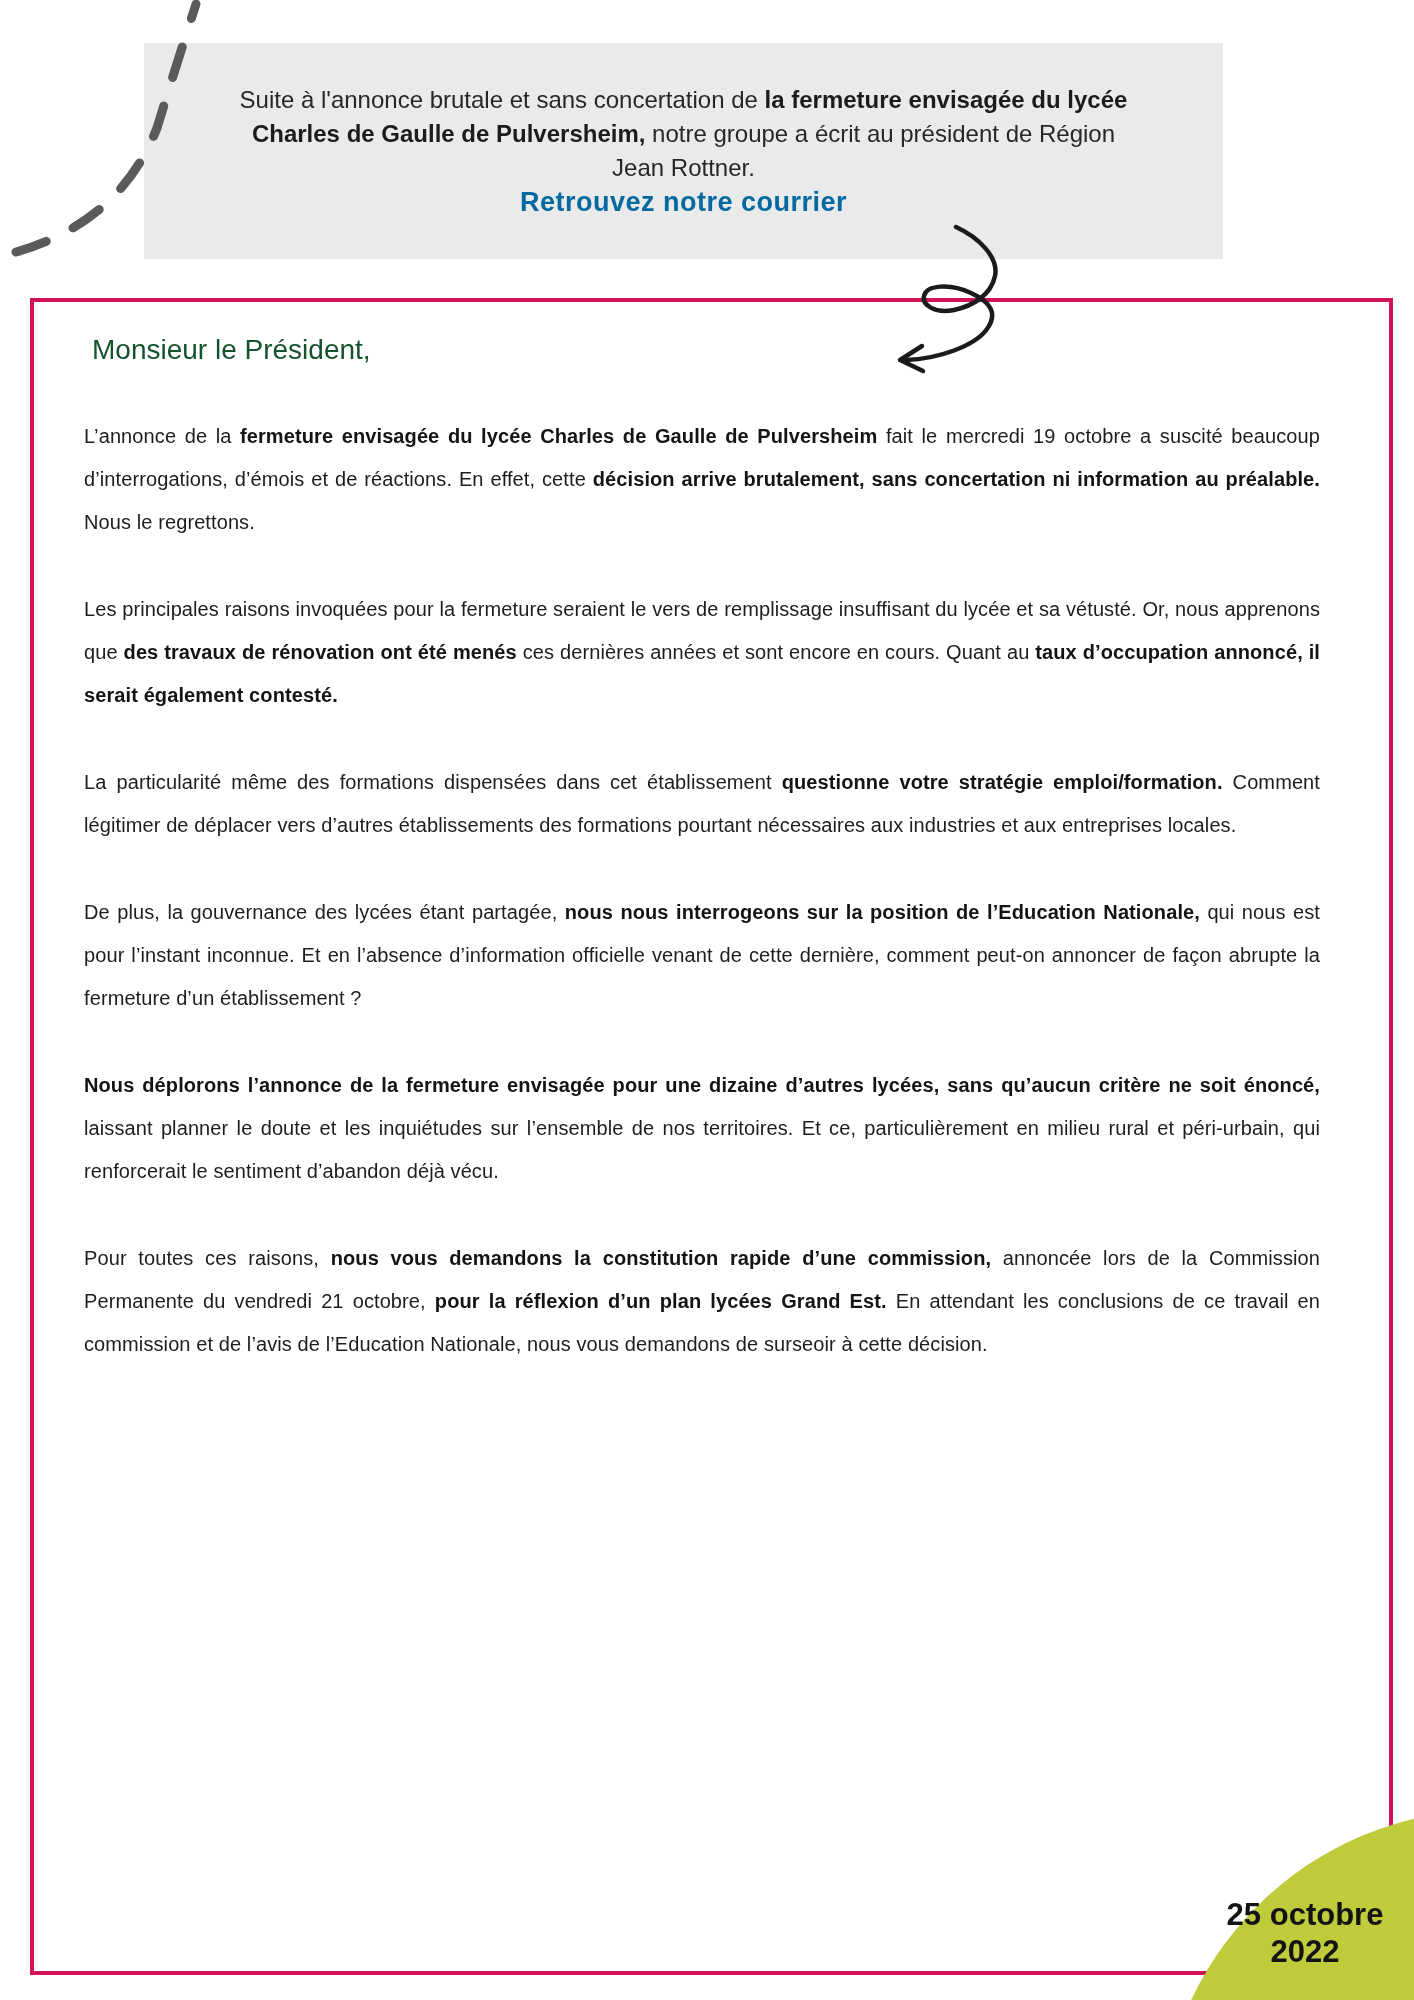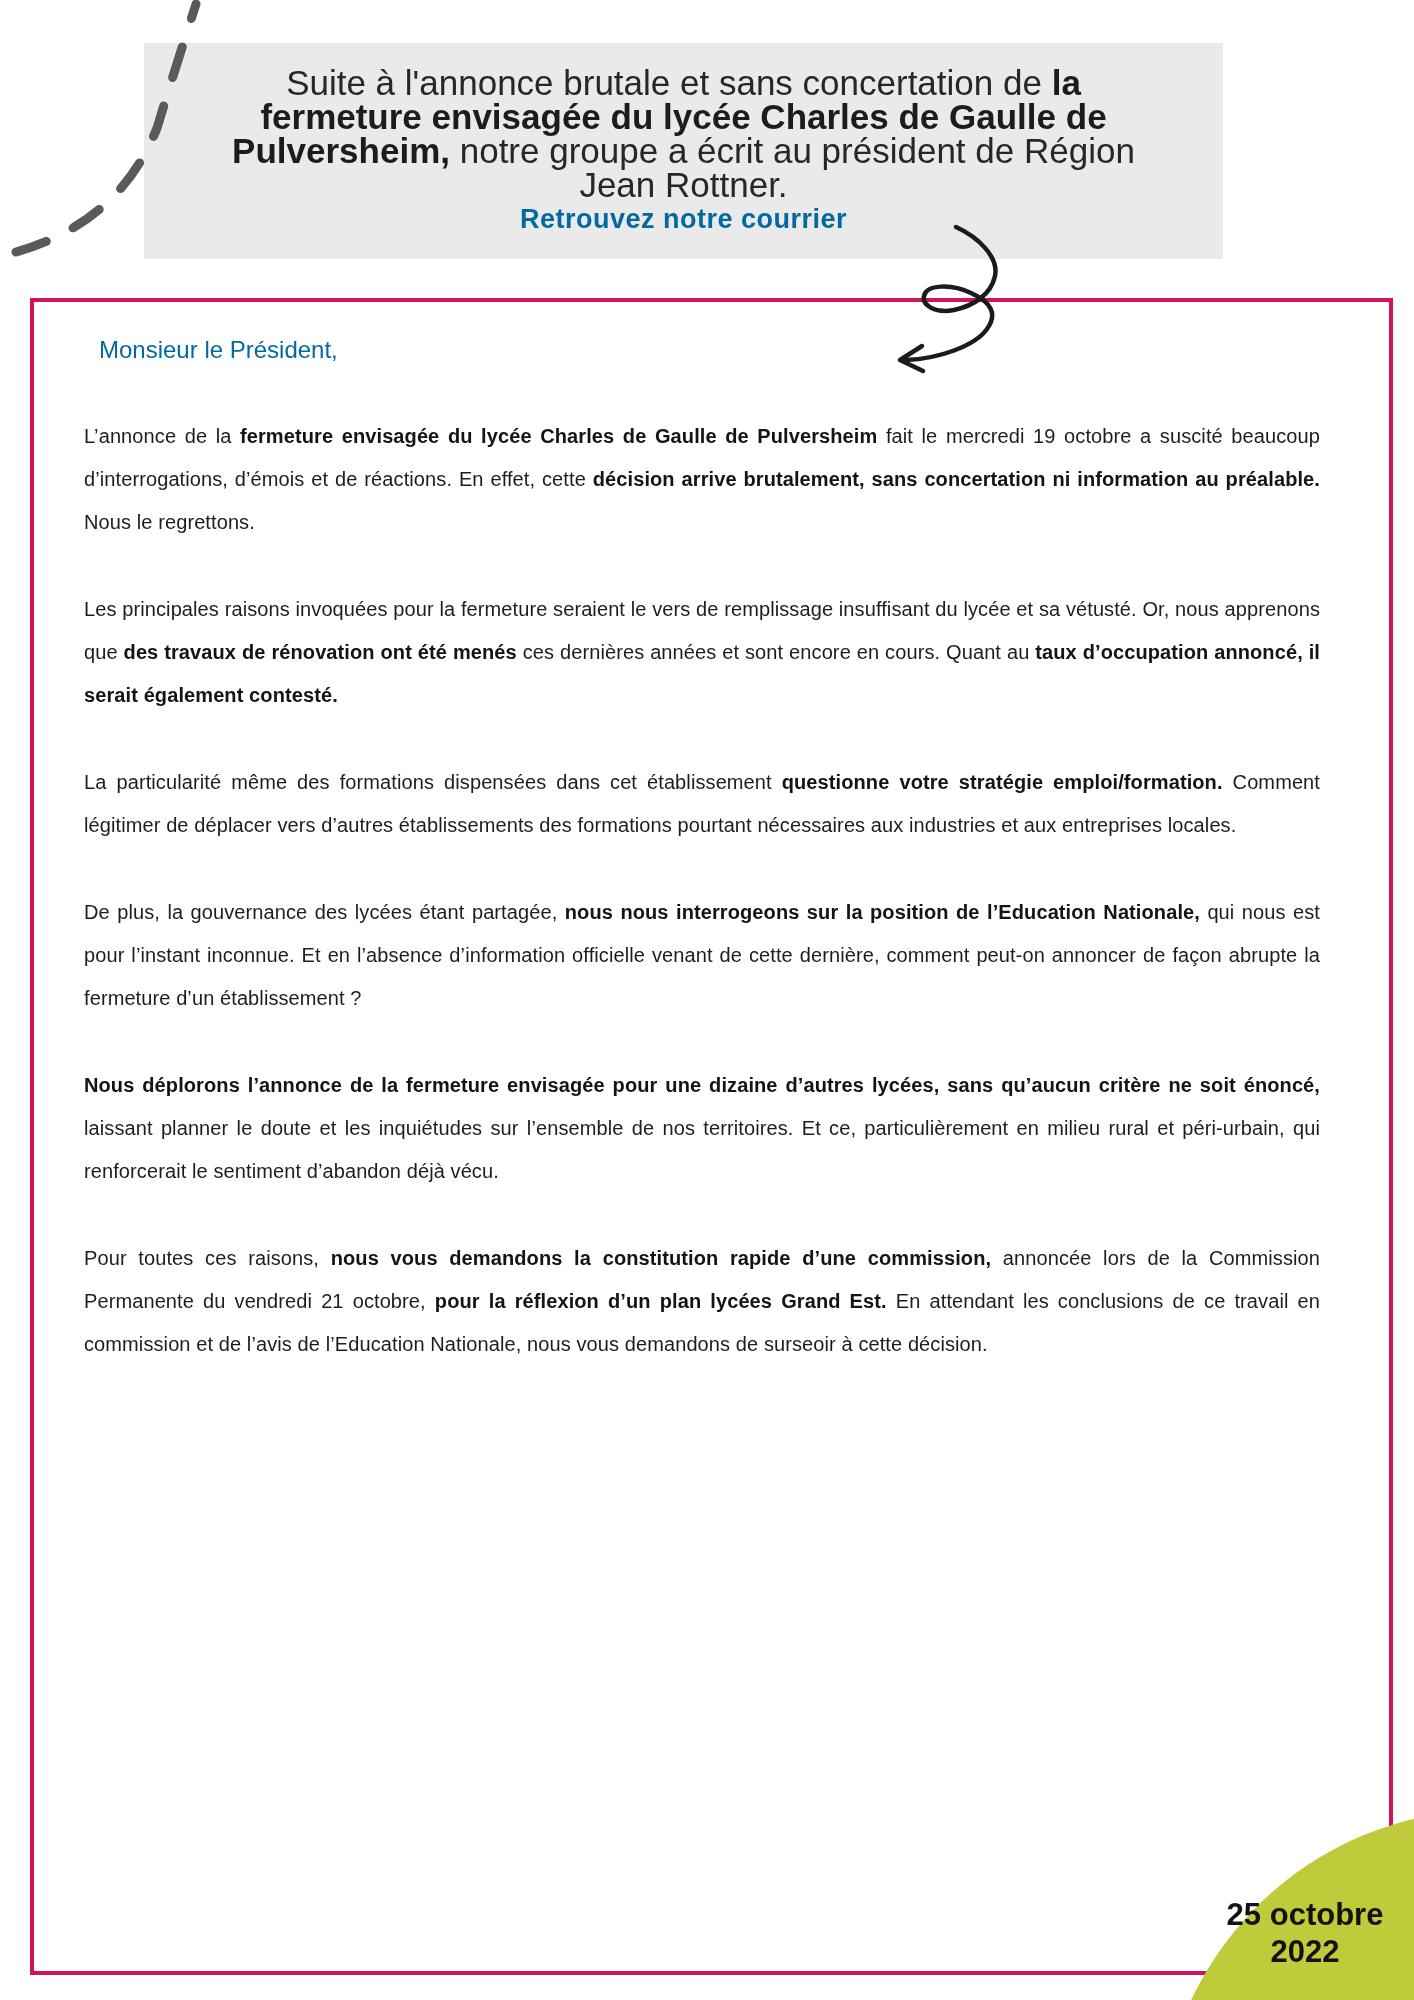--- a/index.html
+++ b/index.html
@@ -12,37 +12,37 @@
   
   .dash-curve{position:absolute;left:0;top:0;z-index:3;}
   
   .header-note{
     position:absolute;left:144px;top:43px;width:1079px;height:216px;
     background:#eaeaea;z-index:1;
     display:flex;flex-direction:column;justify-content:center;
   }
   .note-text{
     width:920px;margin:0 auto;text-align:center;
-    font-size:35px;line-height:34px;color:#272727;font-weight:400;
+    font-size:24px;line-height:34px;color:#272727;font-weight:400;
   }
   .note-text b{font-weight:700;color:#1c1c1c;}
   .note-cta{
     margin:0 auto;text-align:center;font-size:27px;line-height:34px;
     font-weight:700;color:#0369a1;letter-spacing:.5px;cursor:pointer;
   }
   
   .curl-arrow{position:absolute;left:878px;top:213px;z-index:6;}
   
   .letter{
     position:absolute;left:30px;top:298px;width:1363px;height:1677px;
     box-sizing:border-box;border:4px solid #d0145a;background:#ffffff;z-index:2;
     padding:26px 69px 0 50px;
   }
   .salutation{
-    margin:0 0 44px 15px;font-size:24px;line-height:43px;color:#0369a1;
+    margin:0 0 44px 8px;font-size:28px;line-height:43px;color:#14532d;
   }
   .para{
     margin:0 0 44px 0;font-size:20px;line-height:43px;color:#1d1d1d;
     text-align:justify;letter-spacing:.1px;
   }
   .para b{font-weight:700;color:#141414;}
   .signature{
     margin:12px 0 0 28px;font-size:28px;line-height:43px;color:#1d1d1d;
   }
   

